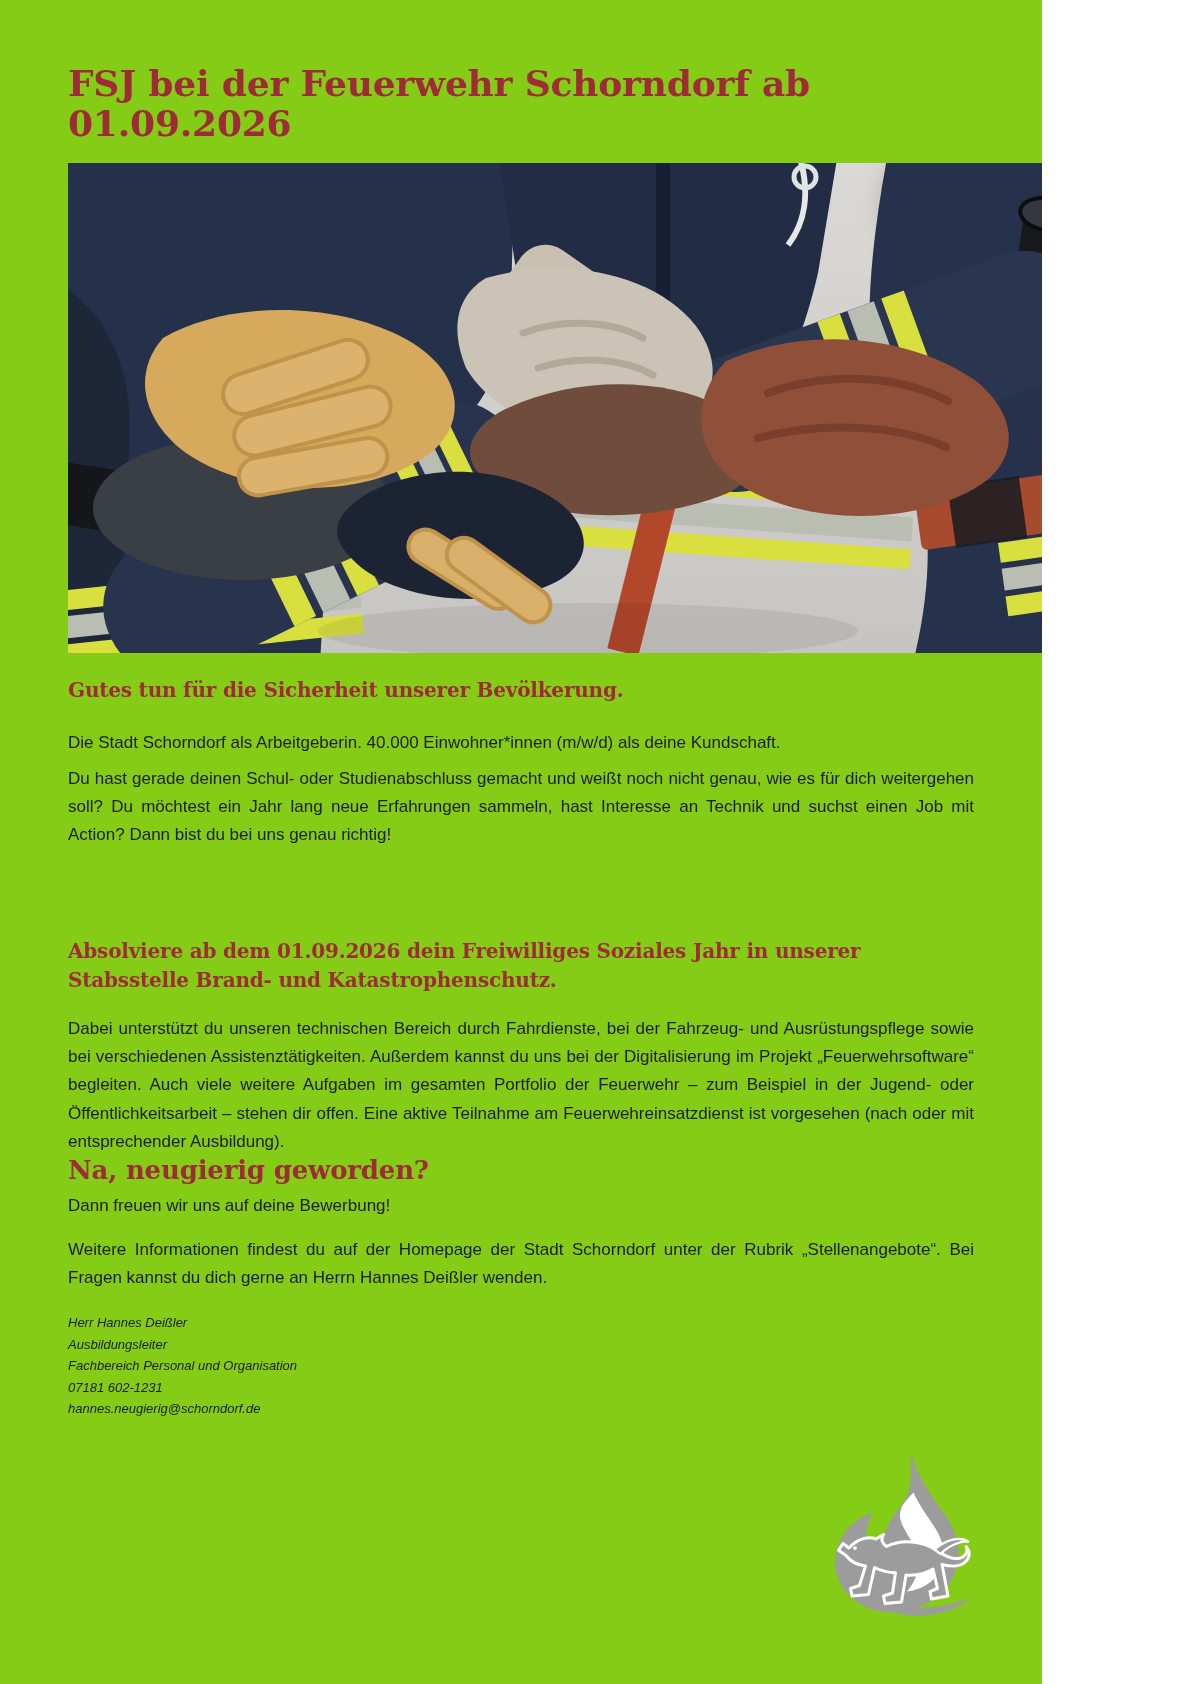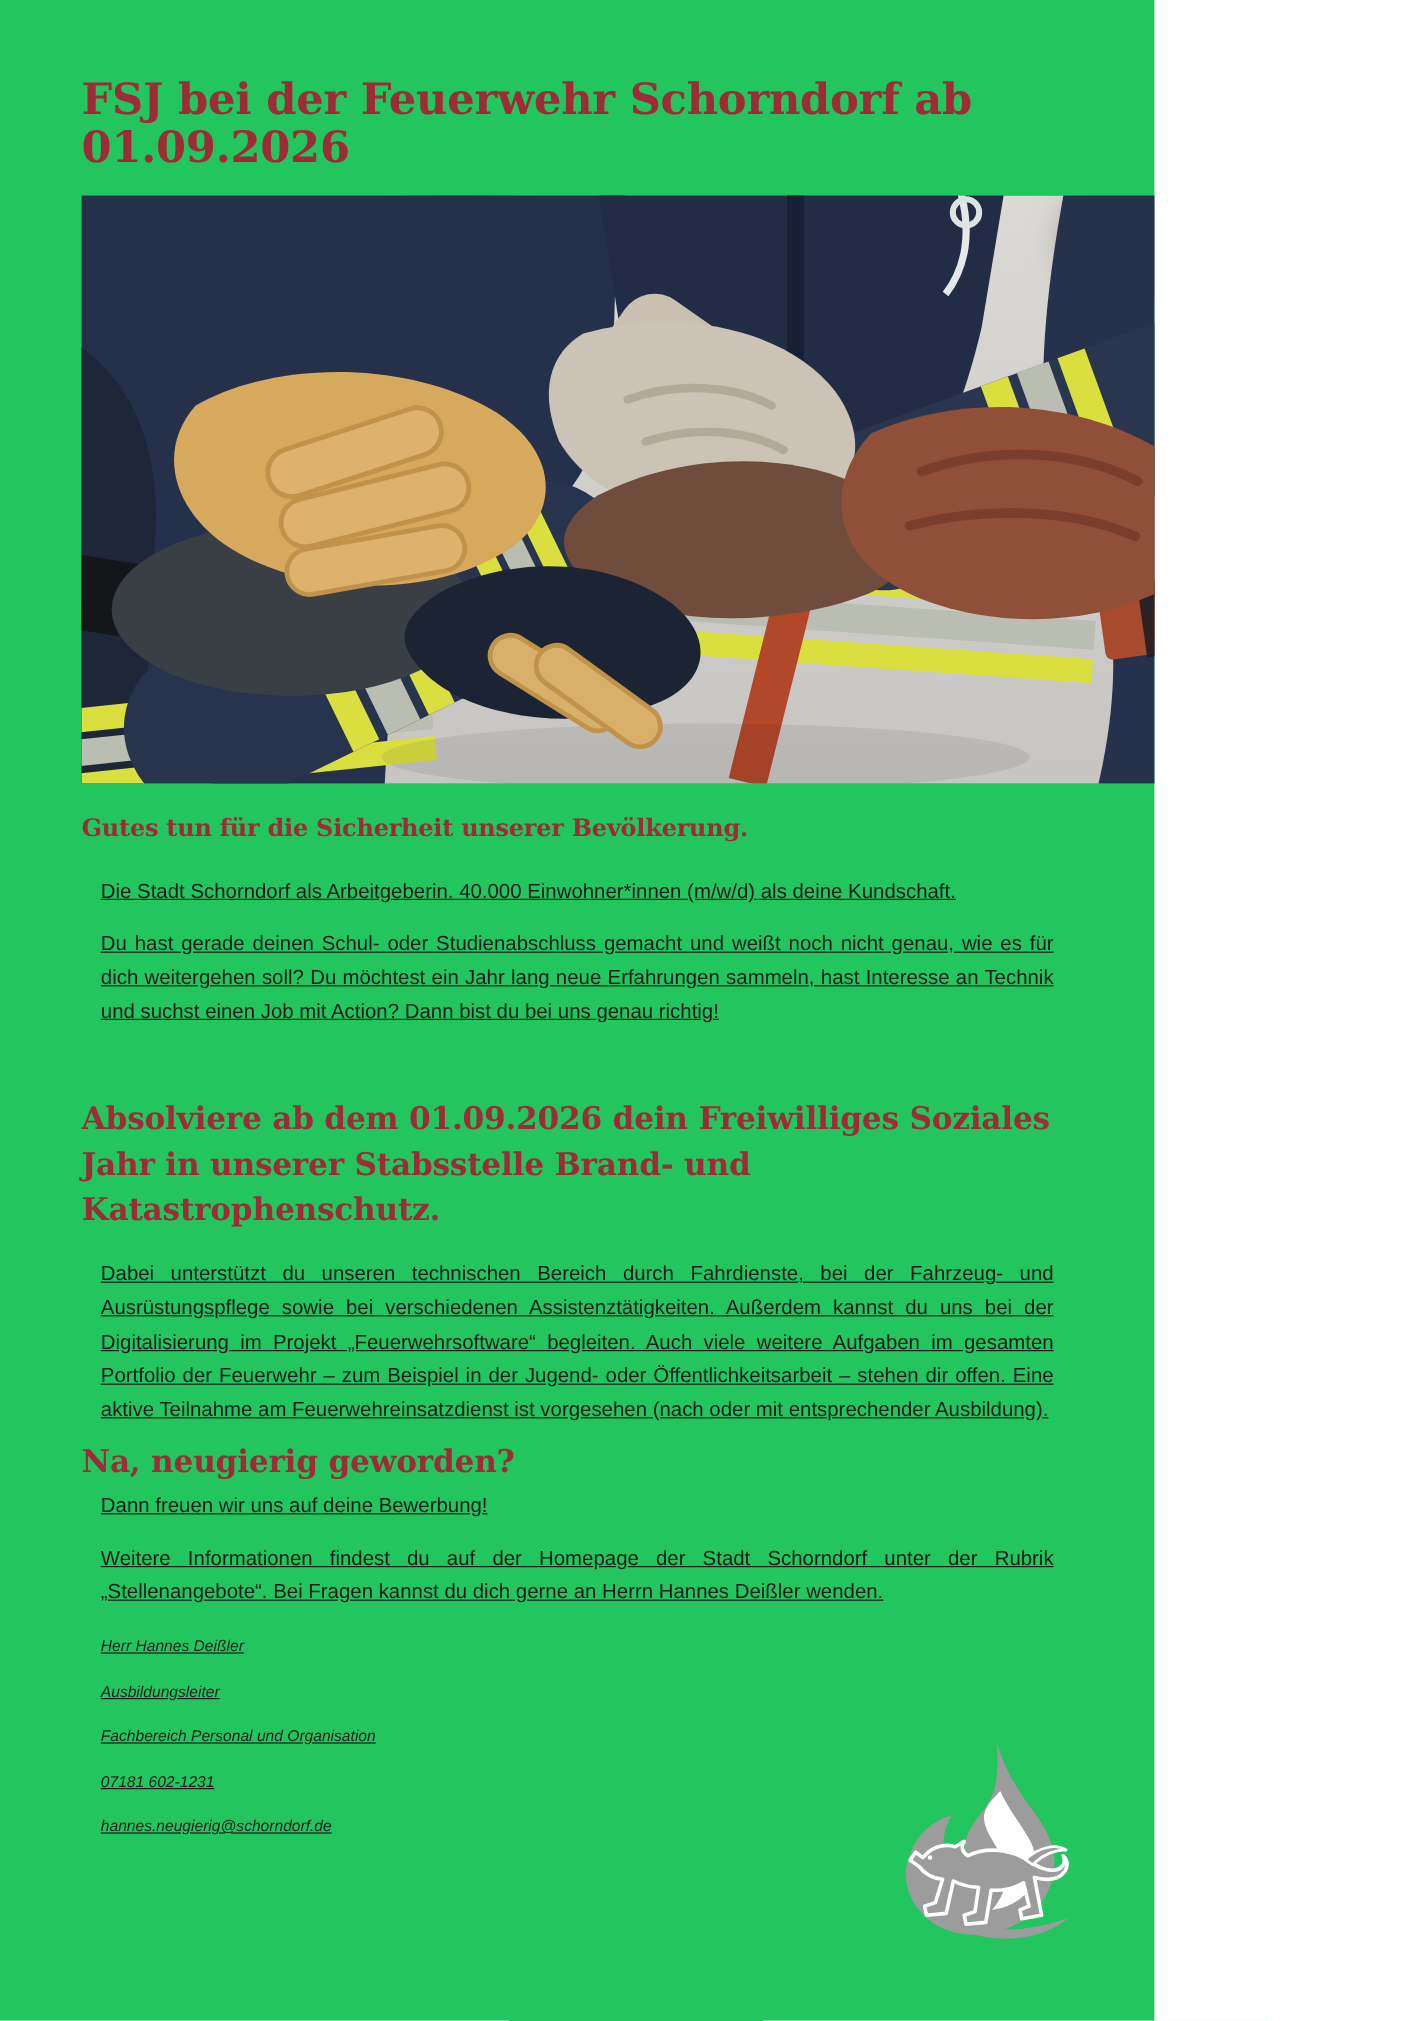--- a/index.html
+++ b/index.html
@@ -1,46 +1,45 @@
 <!DOCTYPE html>
 <html lang="de"><head>
 <meta charset="utf-8">
 <style>
   html,body{margin:0;padding:0;background:#ffffff;}
   .page{
     position:relative;
-    width:962px;height:1684px;
-    background:#22c55e;
+    width:1042px;height:1684px;
+    background:#84cc16;
     box-sizing:border-box;
     padding:64px 68px 0 68px;
     overflow:hidden;
     font-family:"Liberation Sans",sans-serif;
     color:#1d1d1b;
   }
   h1,h2{
     font-family:"DejaVu Serif",serif;
     color:#9e2b36;
     margin:0;
     font-weight:700;
     letter-spacing:-0.2px;
   }
   h1{font-size:36px;line-height:1.1;}
   h2.sub{font-size:20px;line-height:1.1;margin-top:26px;}
-  h2.mid{font-size:26px;line-height:1.45;margin-top:58px;}
+  h2.mid{font-size:20px;line-height:1.45;margin-top:88px;}
   h2.small{font-size:26px;line-height:1.1;}
   .photo{
     margin:20px 0 0 0;
     width:1054px;height:490px;
     display:block;
   }
   p{
-    margin:16px;
+    margin:0;
     font-size:17px;
     line-height:1.65;
-    text-decoration:underline;
   }
   .mt-p1{margin-top:28px;}
   .mt-p2{margin-top:8px;}
   .mt-f1{margin-top:20px;}
   .mt-f2{margin-top:44px;}
   .mt-o1{margin-top:8px;}
   .mt-o2{margin-top:16px;}
   .just{text-align:justify;}
   .contact{
     margin-top:20px;

